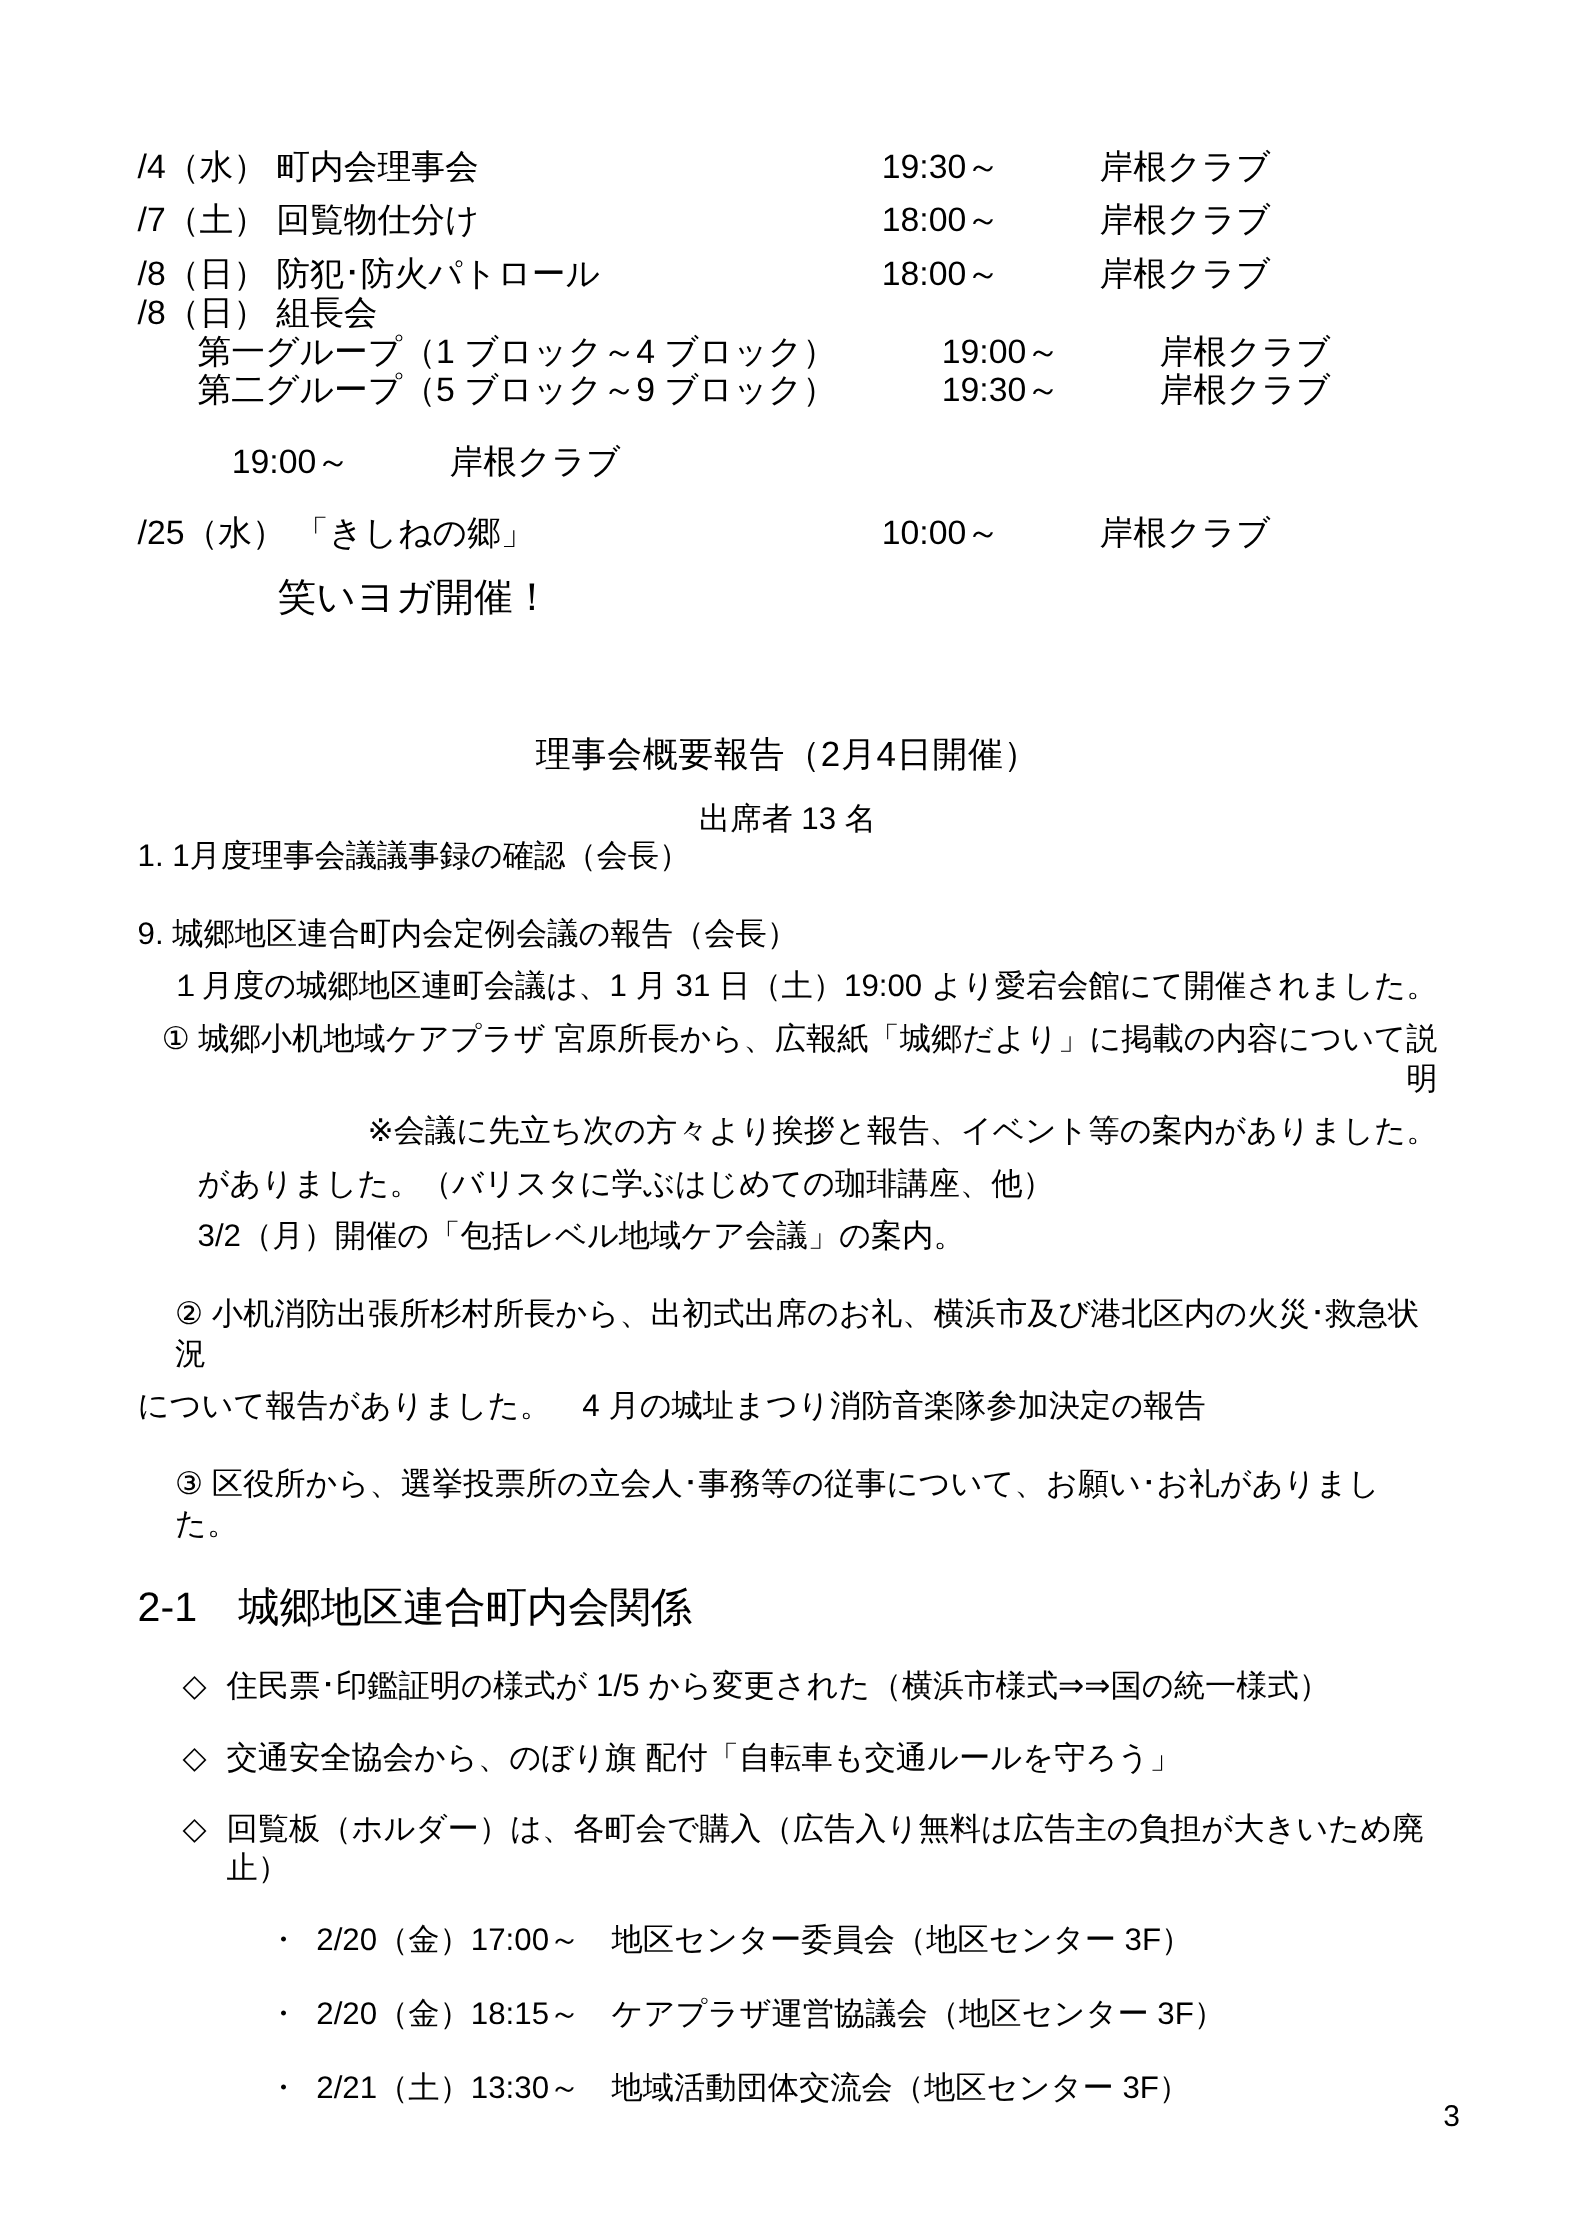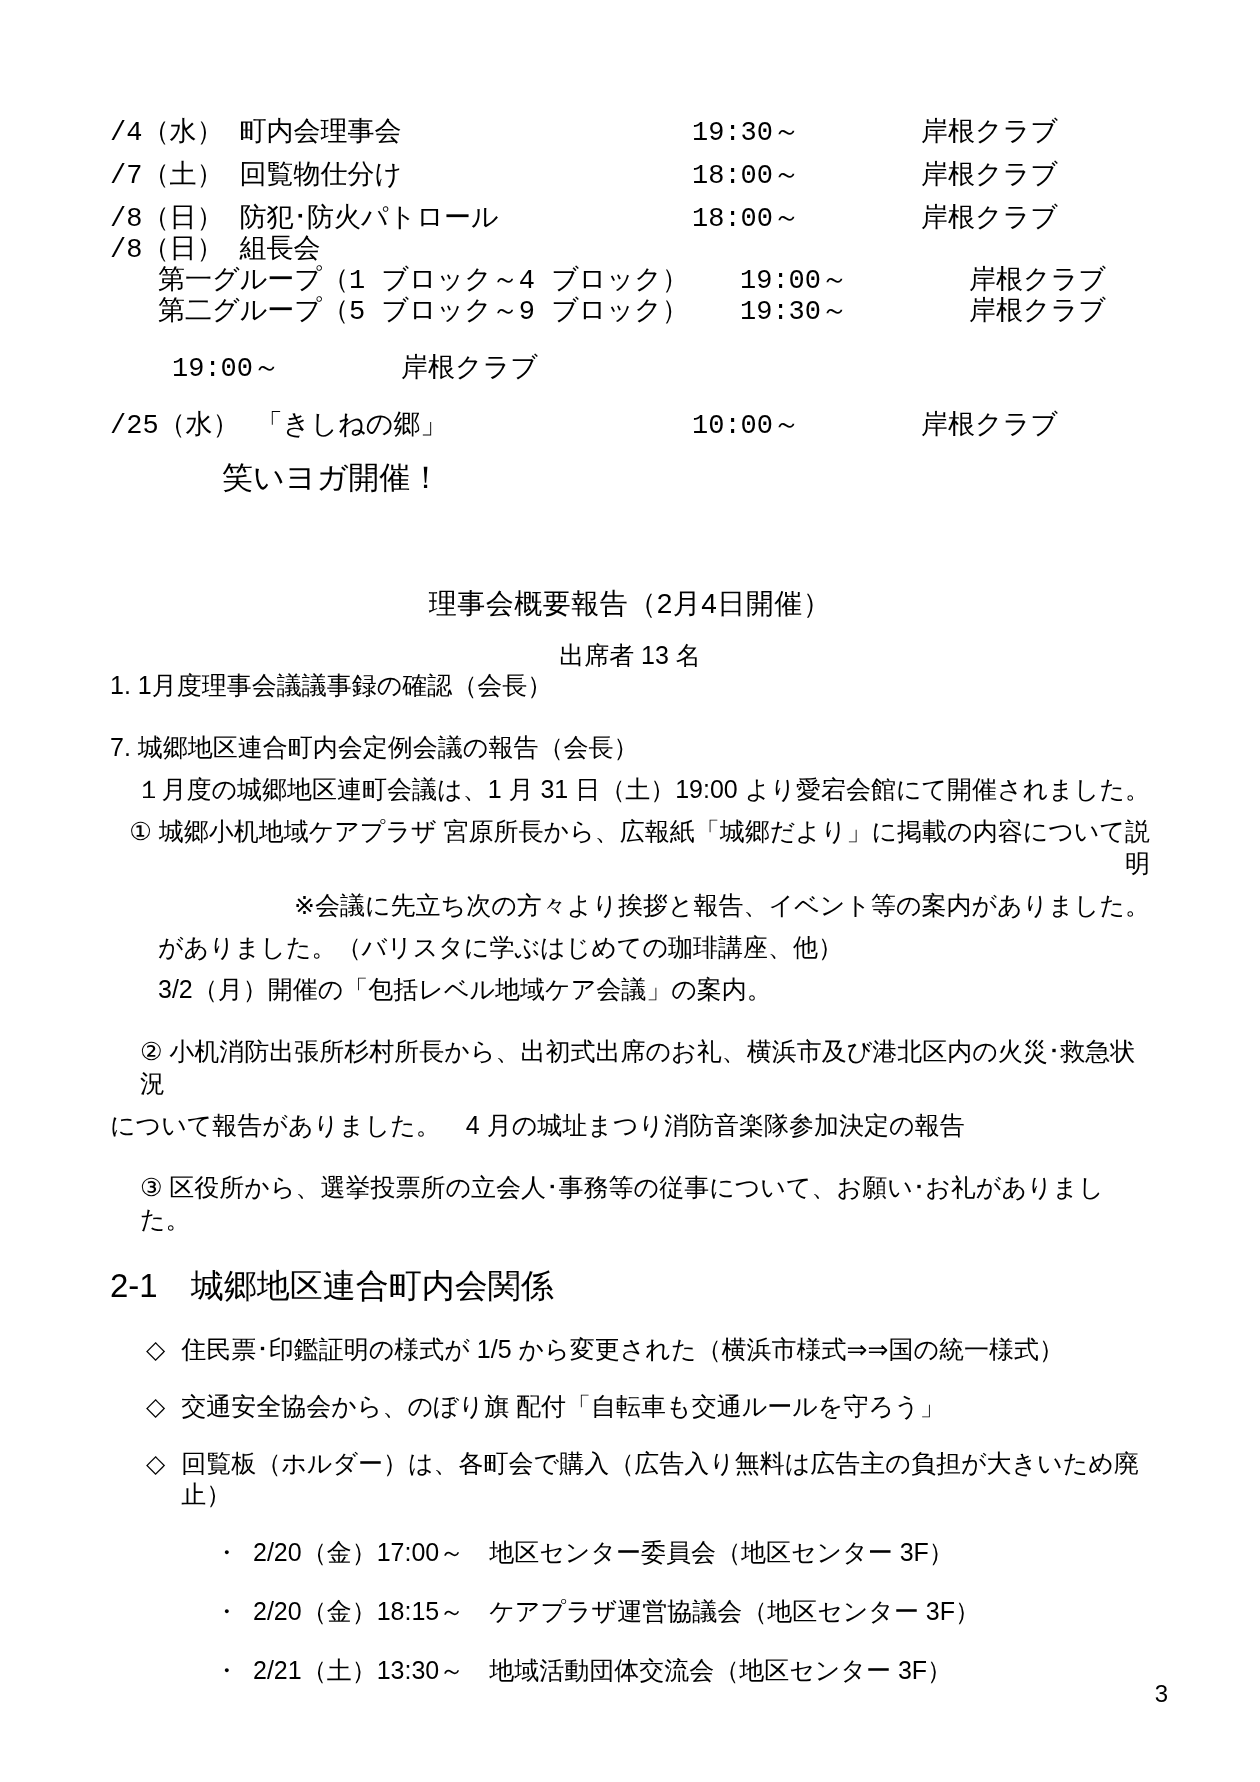--- a/index.html
+++ b/index.html
@@ -28,31 +28,30 @@
     padding: 0;
     list-style: none;
   }
   .sched-row {
     display: flex;
     align-items: baseline;
     font-size: 27px;
     line-height: 1.0;
     margin-bottom: 16px;
     white-space: nowrap;
-    font-family: Liberation Mono, monospace;
   }
   .sched-row.tight { margin-bottom: 4px; }
   .sched-row.gap-after { margin-bottom: 30px; }
   .sched-title {
     flex: 0 0 auto;
   }
   .sched-title.indent-1 { padding-left: 48px; }
   .col-title { width: 520px; flex: 0 0 520px; }
   .col-time  { width: 170px; flex: 0 0 170px; text-align: right; }
-  .col-place { width: 220px; flex: 0 0 220px; text-align: right; padding-left: 38px; }
+  .col-place { width: 220px; flex: 0 0 220px; text-align: center; padding-left: 38px; }
 
   .yoga-line {
     font-size: 31px;
     line-height: 1.0;
     padding-left: 112px;
     margin-top: 22px;
   }
 
   
   .main-heading {
@@ -179,21 +178,21 @@
     <div class="yoga-line">笑いヨガ開催！</div>
   </div>
 
   <h1 class="main-heading">理事会概要報告（2月4日開催）</h1>
   <div class="subheading">出席者 13 名</div>
 
   <div class="body-block">
 
     <p class="para spaced-lg ind-0">1. 1月度理事会議議事録の確認（会長）</p>
 
-    <p class="para ind-0">7. 城郷地区連合町内会定例会議の報告（会長）</p>
+    <p class="para ind-0">9. 城郷地区連合町内会定例会議の報告（会長）</p>
     <p class="para ind-1">１月度の城郷地区連町会議は、1 月 31 日（土）19:00 より愛宕会館にて開催されました。</p>
     <p class="para ind-1">①  城郷小机地域ケアプラザ 宮原所長から、広報紙「城郷だより」に掲載の内容について説明</p>
 
     <p class="para ind-1">※会議に先立ち次の方々より挨拶と報告、イベント等の案内がありました。</p>
     <p class="para ind-3">がありました。（バリスタに学ぶはじめての珈琲講座、他）</p>
     <p class="para spaced-lg ind-3">3/2（月）開催の「包括レベル地域ケア会議」の案内。</p>
 
     <p class="para ind-2">② 小机消防出張所杉村所長から、出初式出席のお礼、横浜市及び港北区内の火災･救急状況</p>
     <p class="para spaced-lg ind-0">について報告がありました。　4 月の城址まつり消防音楽隊参加決定の報告</p>
 

